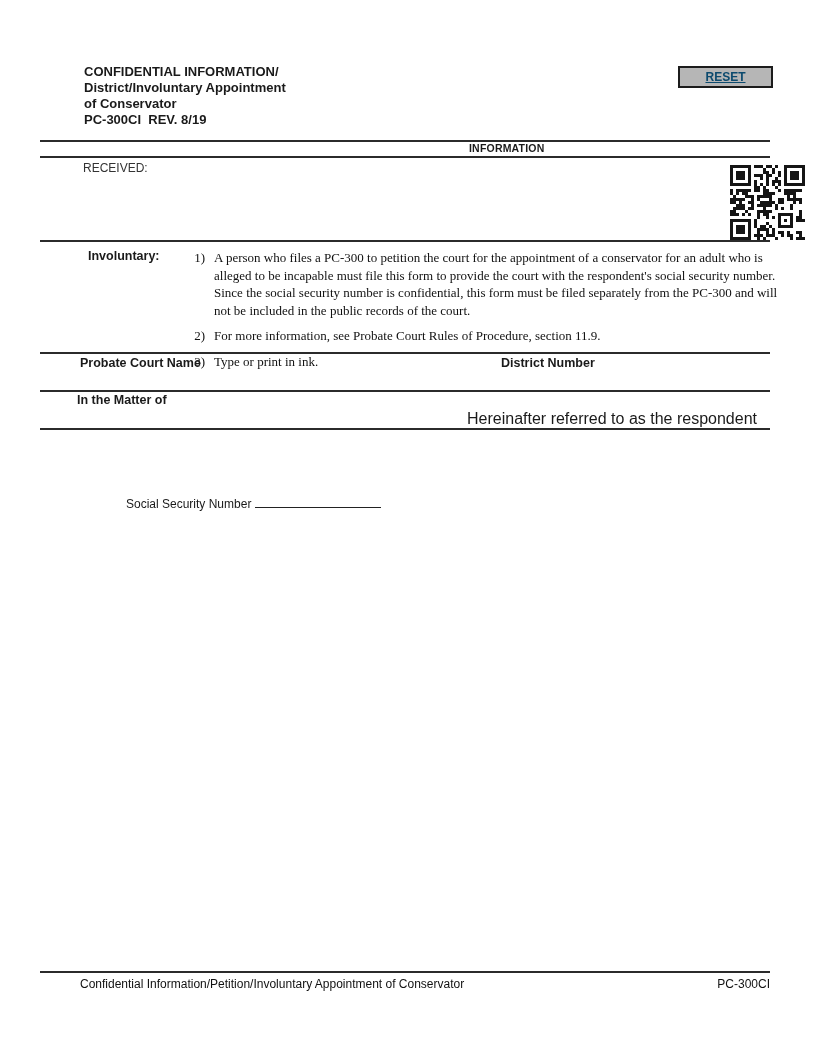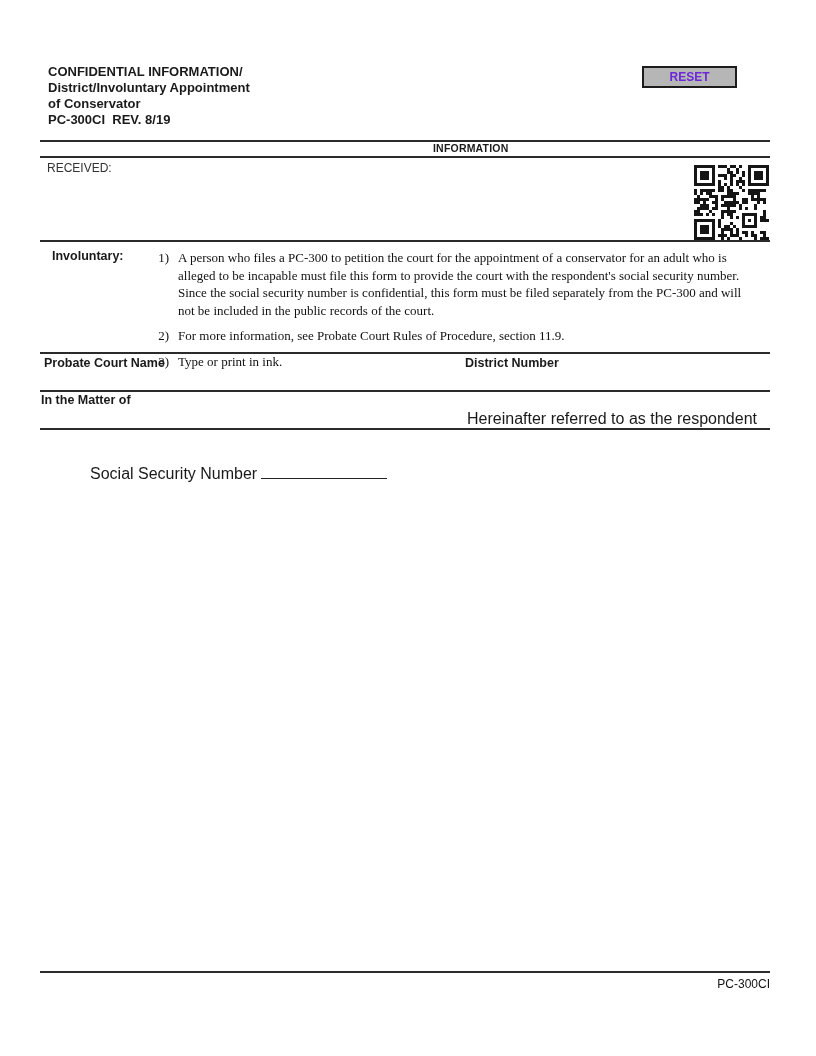--- a/index.html
+++ b/index.html
@@ -4,33 +4,33 @@
 <style>
   html,body{margin:0;padding:0;background:#ffffff;}
   .page{
     position:relative;
     width:816px;height:1056px;
     background:#ffffff;
     font-family:"Liberation Sans", sans-serif;
     color:#1a1a1a;
     overflow:hidden;
   }
-  .abs{position:absolute;}
+  .abs{position:absolute;margin-left:36px;}
   .rule{position:absolute;left:40px;width:730px;height:2px;background:#2b2b2b;}
   .rule.thin{height:1.5px;}
 
   
   .title-block{left:48px;top:64px;font-weight:bold;font-size:13px;line-height:16px;}
   .title-line{white-space:pre;}
   .reset-btn{
     left:642px;top:66px;width:95px;height:22px;
     background:#b6b6b6;border:2px solid #1c1c1c;box-sizing:border-box;
     display:flex;align-items:center;justify-content:center;
-    font-weight:bold;font-size:12px;color:#6d28d9;cursor:pointer;
-    font-family:"Liberation Sans", sans-serif;padding:0;
+    font-weight:bold;font-size:12px;color:#0c4a6e;cursor:pointer;
+    font-family:"Liberation Sans", sans-serif;padding:0;text-decoration:underline;
   }
   .court-name{
     left:430px;top:94px;
     font-family:"Liberation Serif", serif;
     font-size:15px;letter-spacing:3.2px;word-spacing:8px;color:#222;
     white-space:nowrap;
   }
 
   
   .confidential{left:433px;top:142px;font-weight:bold;font-size:10.5px;letter-spacing:.2px;}
@@ -51,21 +51,21 @@
   .bold-label{font-weight:bold;font-size:12.5px;}
   .probate-label{left:44px;top:356px;}
   .district-label{left:465px;top:356px;}
   .matter-label{left:41px;top:393px;}
   .hereinafter{right:59px;top:410px;font-size:16px;}
 
   .field-area{background:transparent;}
 
   
   .ssn-statement{left:90px;top:438px;font-size:12px;}
-  .ssn-row{left:90px;top:465px;font-size:16px;}
+  .ssn-row{left:90px;top:494px;font-size:12px;}
   .blank-line{display:inline-block;width:126px;border-bottom:1.5px solid #222;height:13px;vertical-align:baseline;margin-left:4px;}
 
   
   .footer-rule{top:971px;}
   .footer-left{left:44px;top:977px;font-size:12px;color:#111;}
   .footer-right{right:46px;top:977px;font-size:12px;color:#111;}
 </style>
 </head>
 <body>
 
@@ -421,15 +421,16 @@
   <div class="abs bold-label matter-label">In the Matter of</div>
   <div class="abs field-area" style="left:145px;top:392px;width:625px;height:16px;"></div>
   <div class="abs hereinafter">Hereinafter referred to as the respondent</div>
   <div class="rule thin" style="top:428px;"></div>
 
   <div class="abs ssn-row">
     <span>Social Security Number</span><span class="blank-line"></span>
   </div>
 
   <div class="rule thin footer-rule"></div>
+  <div class="abs footer-left">Confidential Information/Petition/Involuntary Appointment of Conservator</div>
   <div class="abs footer-right">PC-300CI</div>
 
 </div>
 
 </body></html>

